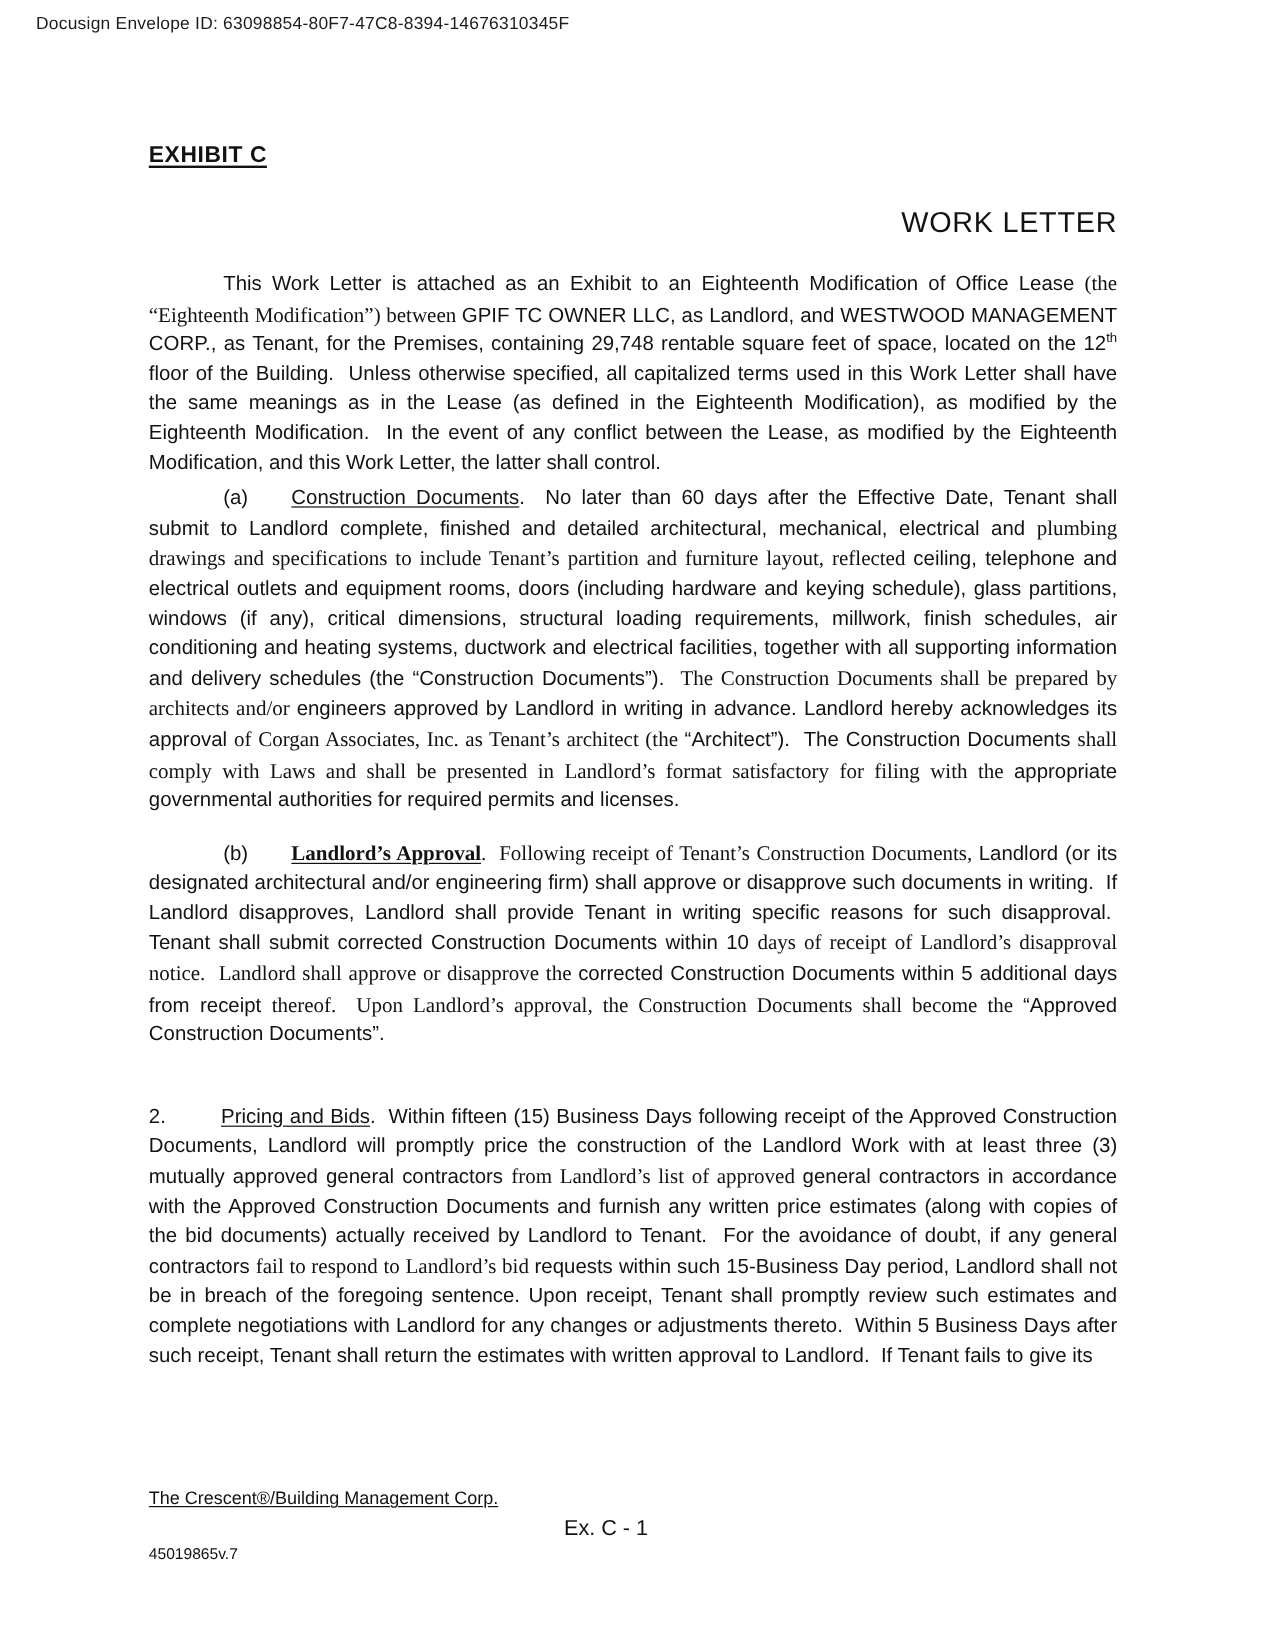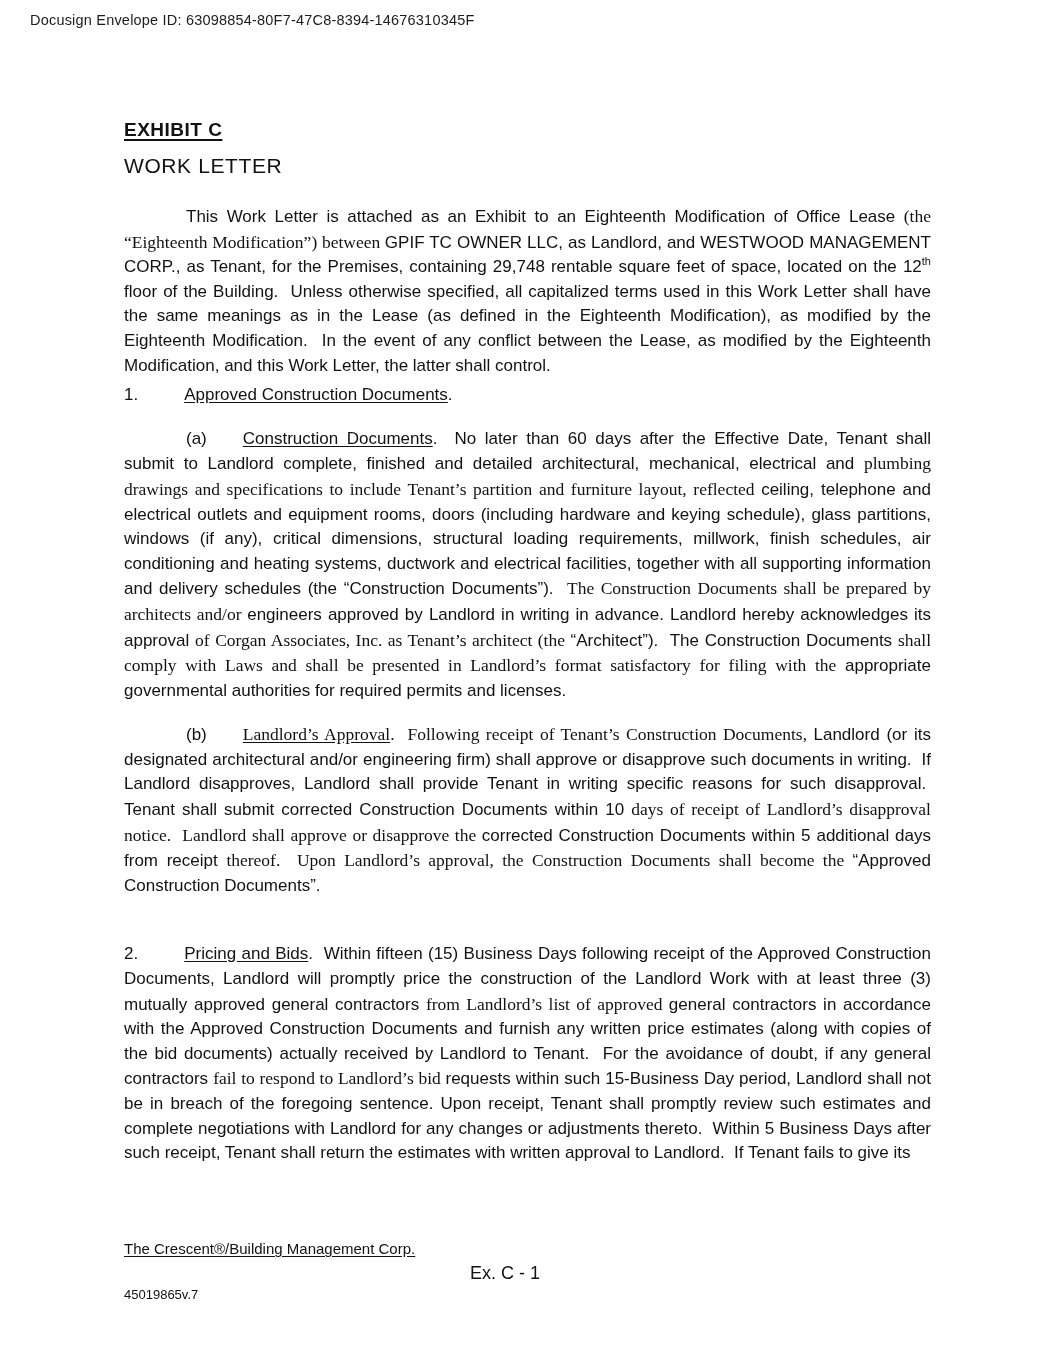--- a/index.html
+++ b/index.html
@@ -34,39 +34,39 @@
     font-weight: bold;
     line-height: 20px;
     letter-spacing: 0.5px;
   }
   .doc-title .u-title {
     text-decoration: underline;
     text-decoration-thickness: 2px;
     text-underline-offset: 3px;
   }
   .doc-subtitle {
-    margin: 16px 0 0 0;
-    text-align: left;
-    font-size: 21px;
+    margin: 36px 0 0 0;
+    text-align: right;
+    font-size: 24px;
     font-weight: normal;
     line-height: 20px;
     letter-spacing: 0.6px;
   }
   p.body {
     font-size: 17px;
     line-height: 24.6px;
     text-align: justify;
     margin: 0 0 19px 0;
   }
   p.intro { margin-top: 28px; margin-bottom: 5px; }
   p.indent { text-indent: 62px; }
   p.last { margin-bottom: 0; margin-top: 44px; }
   .serif { font-family: "Liberation Serif", serif; font-size: 17.5px; }
   .u { text-decoration: underline; text-underline-offset: 2px; }
-  .b { font-weight: normal; }
+  .b { font-weight: bold; }
   sup { font-size: 11px; line-height: 0; vertical-align: super; }
   .tab { display: inline-block; height: 1px; }
   .tab-wide { width: 46px; }
   .tab-mid { width: 36px; }
   .footer-crescent {
     position: absolute;
     left: 124px;
     top: 1240px;
     font-size: 15px;
     text-decoration: underline;
@@ -98,21 +98,20 @@
   <div class="content">
 
     <div class="doc-title">
       <span class="u-title">EXHIBIT C</span>
     </div>
 
     <div class="doc-subtitle">WORK LETTER</div>
 
     <p class="body intro indent"><span>This Work Letter is attached as an Exhibit to an Eighteenth Modification of Office Lease </span><span class="serif">(the “Eighteenth Modification”) between </span><span>GPIF TC OWNER LLC, as Landlord, and WESTWOOD MANAGEMENT CORP., as Tenant, for the Premises, containing 29,748 rentable square feet of space, located on the 12</span><sup>th</sup><span> floor of the Building.&nbsp; Unless otherwise specified, all capitalized terms used in this Work Letter shall have the same meanings as in the Lease (as defined in the Eighteenth Modification), as modified by the Eighteenth Modification.&nbsp; In the event of any conflict between the Lease, as modified by the Eighteenth Modification, and this Work Letter, the latter shall control.</span></p>
 
-    <p class="body"><span>1.</span><span class="tab tab-wide"></span><span class="u">Approved Construction Documents</span><span>.</span></p>
 
     <p class="body indent"><span>(a)</span><span class="tab tab-mid"></span><span class="u">Construction Documents</span><span>.&nbsp; No later than 60 days after the Effective Date, Tenant shall submit to Landlord complete, finished and detailed architectural, mechanical, electrical and </span><span class="serif">plumbing drawings and specifications to include Tenant’s partition and furniture layout, reflected </span><span>ceiling, telephone and electrical outlets and equipment rooms, doors (including hardware and keying schedule), glass partitions, windows (if any), critical dimensions, structural loading requirements, millwork, finish schedules, air conditioning and heating systems, ductwork and electrical facilities, together with all supporting information and delivery schedules (the “Construction Documents”).&nbsp; </span><span class="serif">The Construction Documents shall be prepared by architects and/or </span><span>engineers approved by Landlord in writing in advance. Landlord hereby acknowledges its approval </span><span class="serif">of Corgan Associates, Inc. as Tenant’s architect (the </span><span>“Architect”).&nbsp; The Construction Documents </span><span class="serif">shall comply with Laws and shall be presented in Landlord’s format satisfactory for filing with the </span><span>appropriate governmental authorities for required permits and licenses.</span></p>
 
     <p class="body indent"><span>(b)</span><span class="tab tab-mid"></span><span class="serif b u">Landlord’s Approval</span><span class="serif">.&nbsp; Following receipt of Tenant’s Construction Documents, </span><span>Landlord (or its designated architectural and/or engineering firm) shall approve or disapprove such documents in writing.&nbsp; If Landlord disapproves, Landlord shall provide Tenant in writing specific reasons for such disapproval.&nbsp; Tenant shall submit corrected Construction Documents within 10 </span><span class="serif">days of receipt of Landlord’s disapproval notice.&nbsp; Landlord shall approve or disapprove the </span><span>corrected Construction Documents within 5 additional days from receipt </span><span class="serif">thereof.&nbsp; Upon Landlord’s approval, the Construction Documents shall become the </span><span>“Approved Construction Documents”.</span></p>
 
     <p class="body last"><span>2.</span><span class="tab tab-wide"></span><span class="u">Pricing and Bids</span><span>.&nbsp; Within fifteen (15) Business Days following receipt of the Approved Construction Documents, Landlord will promptly price the construction of the Landlord Work with at least three (3) mutually approved general contractors </span><span class="serif">from Landlord’s list of approved </span><span>general contractors in accordance with the Approved Construction Documents and furnish any written price estimates (along with copies of the bid documents) actually received by Landlord to Tenant.&nbsp; For the avoidance of doubt, if any general contractors </span><span class="serif">fail to respond to Landlord’s bid </span><span>requests within such 15-Business Day period, Landlord shall not be in breach of the foregoing sentence. Upon receipt, Tenant shall promptly review such estimates and complete negotiations with Landlord for any changes or adjustments thereto.&nbsp; Within 5 Business Days after such receipt, Tenant shall return the estimates with written approval to Landlord.&nbsp; If Tenant fails to give its</span></p>
 
   </div>
 
   <div class="footer-crescent">The Crescent®/Building Management Corp.</div>

